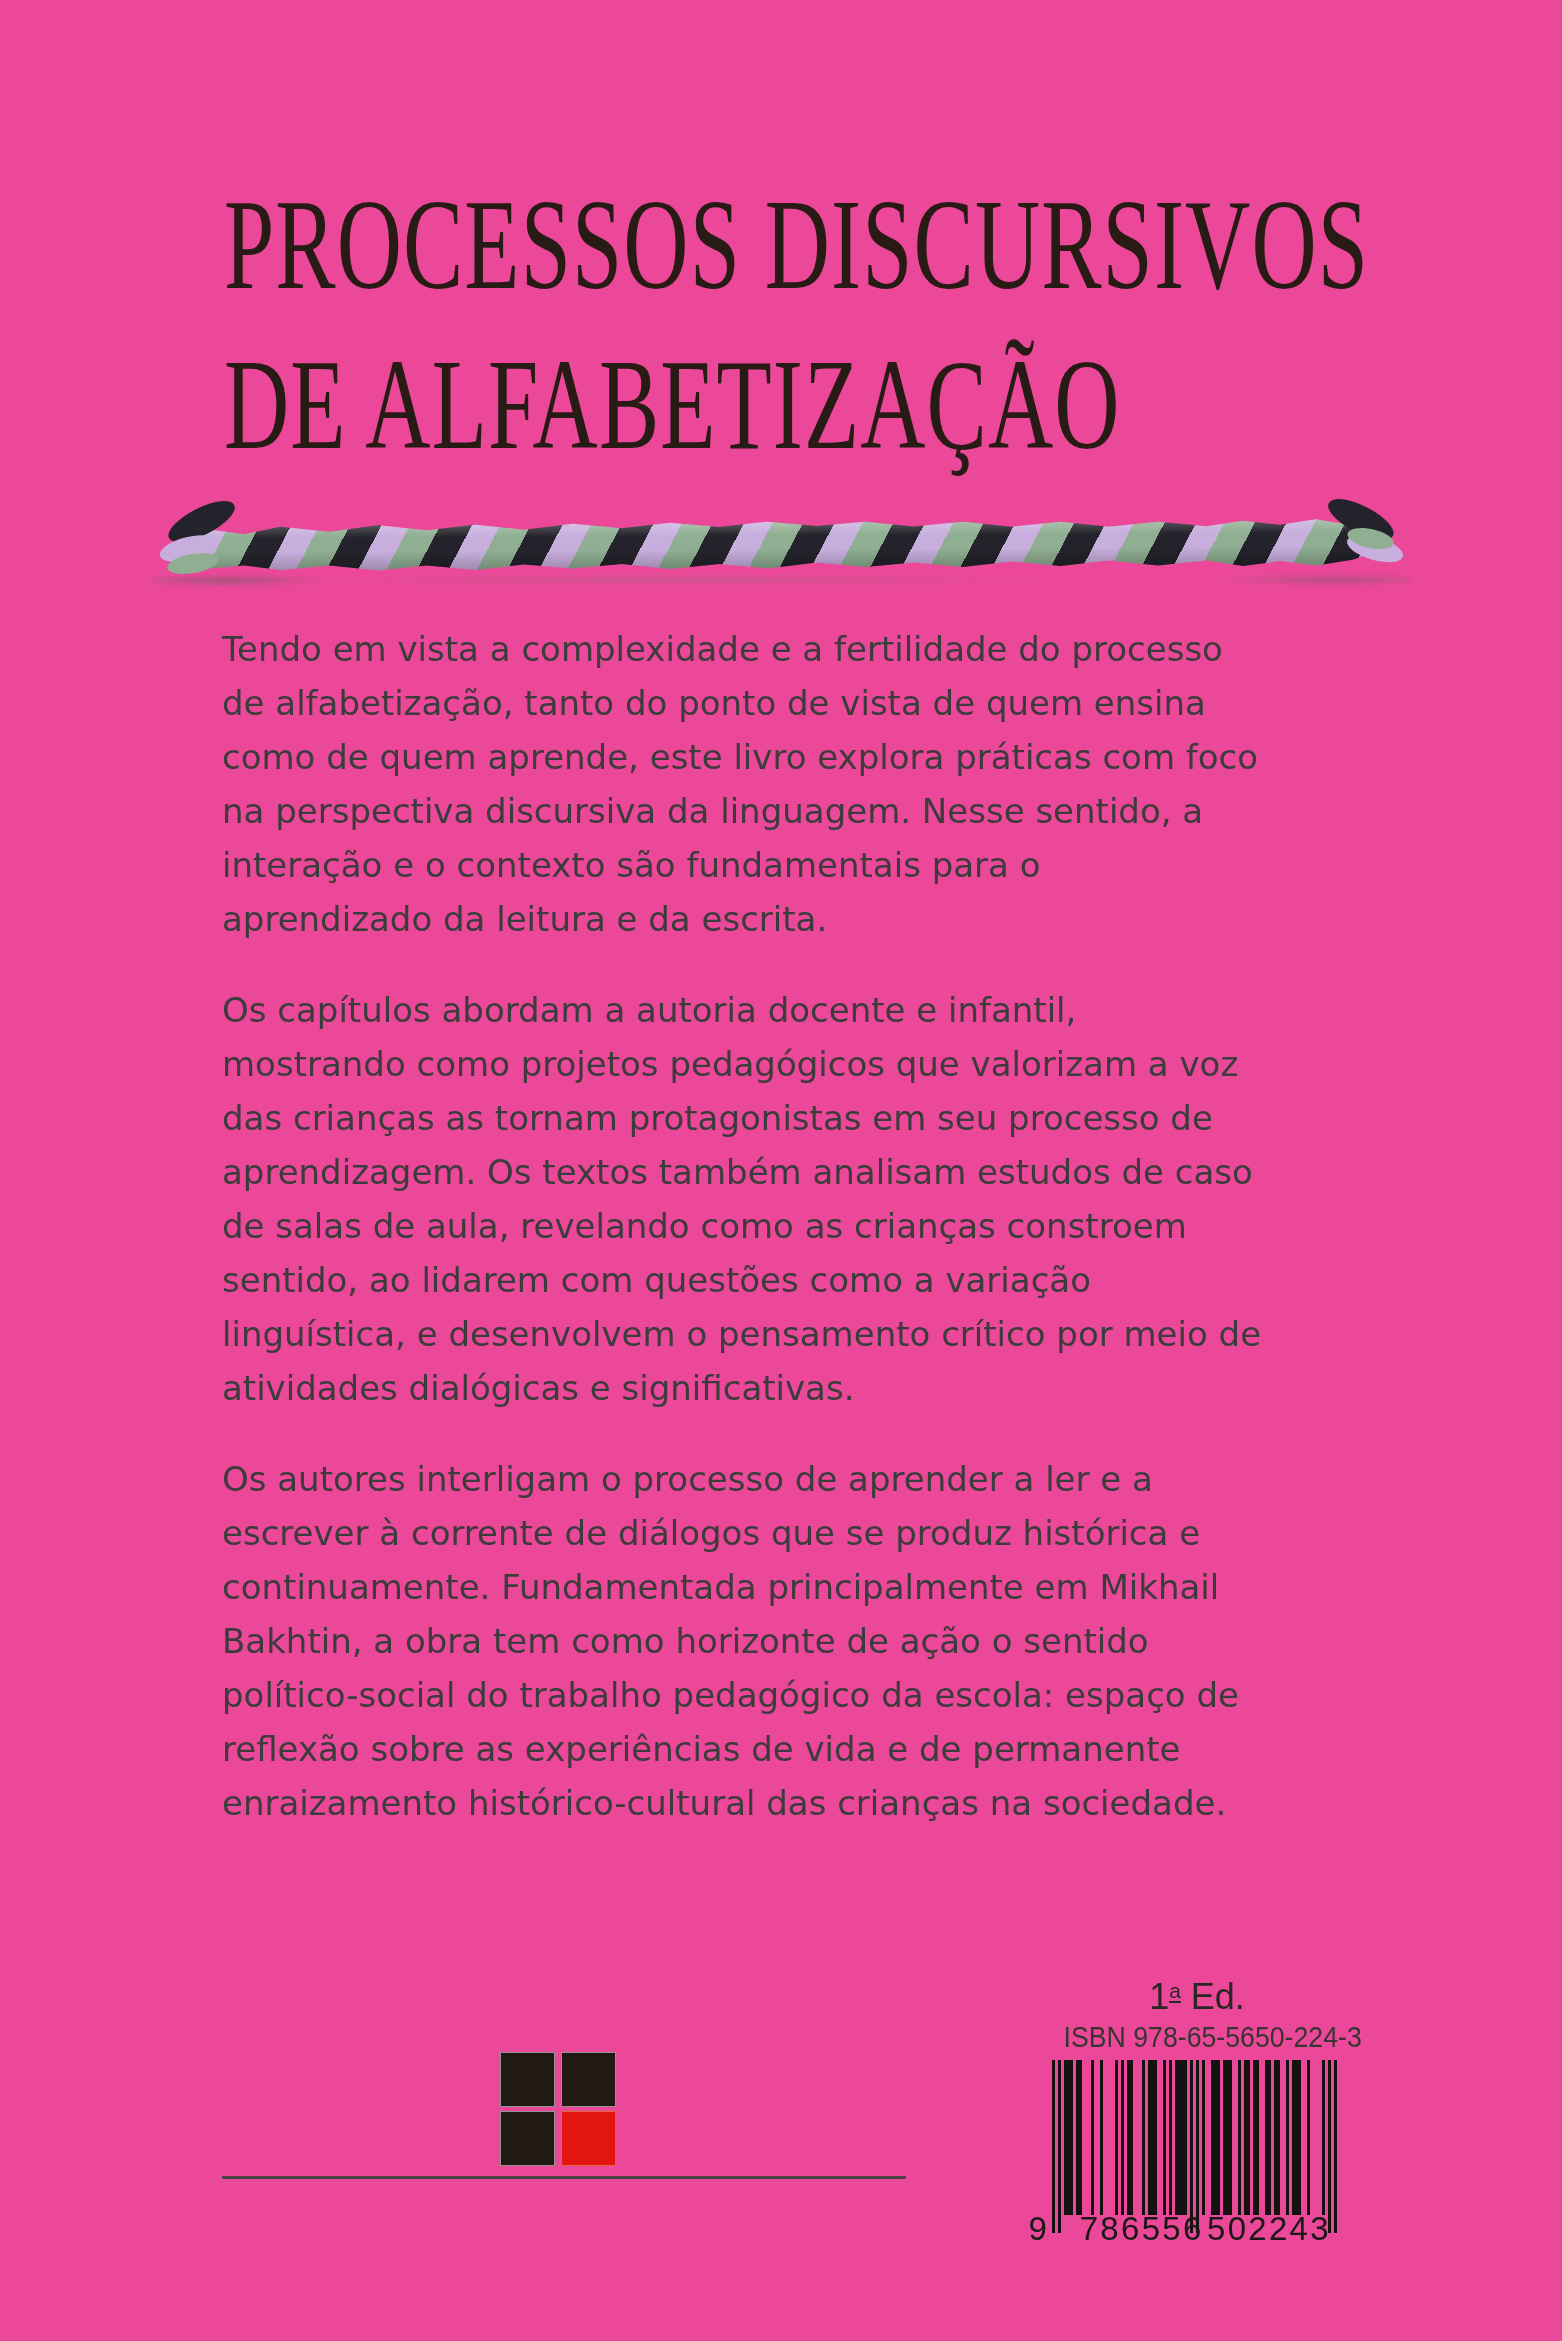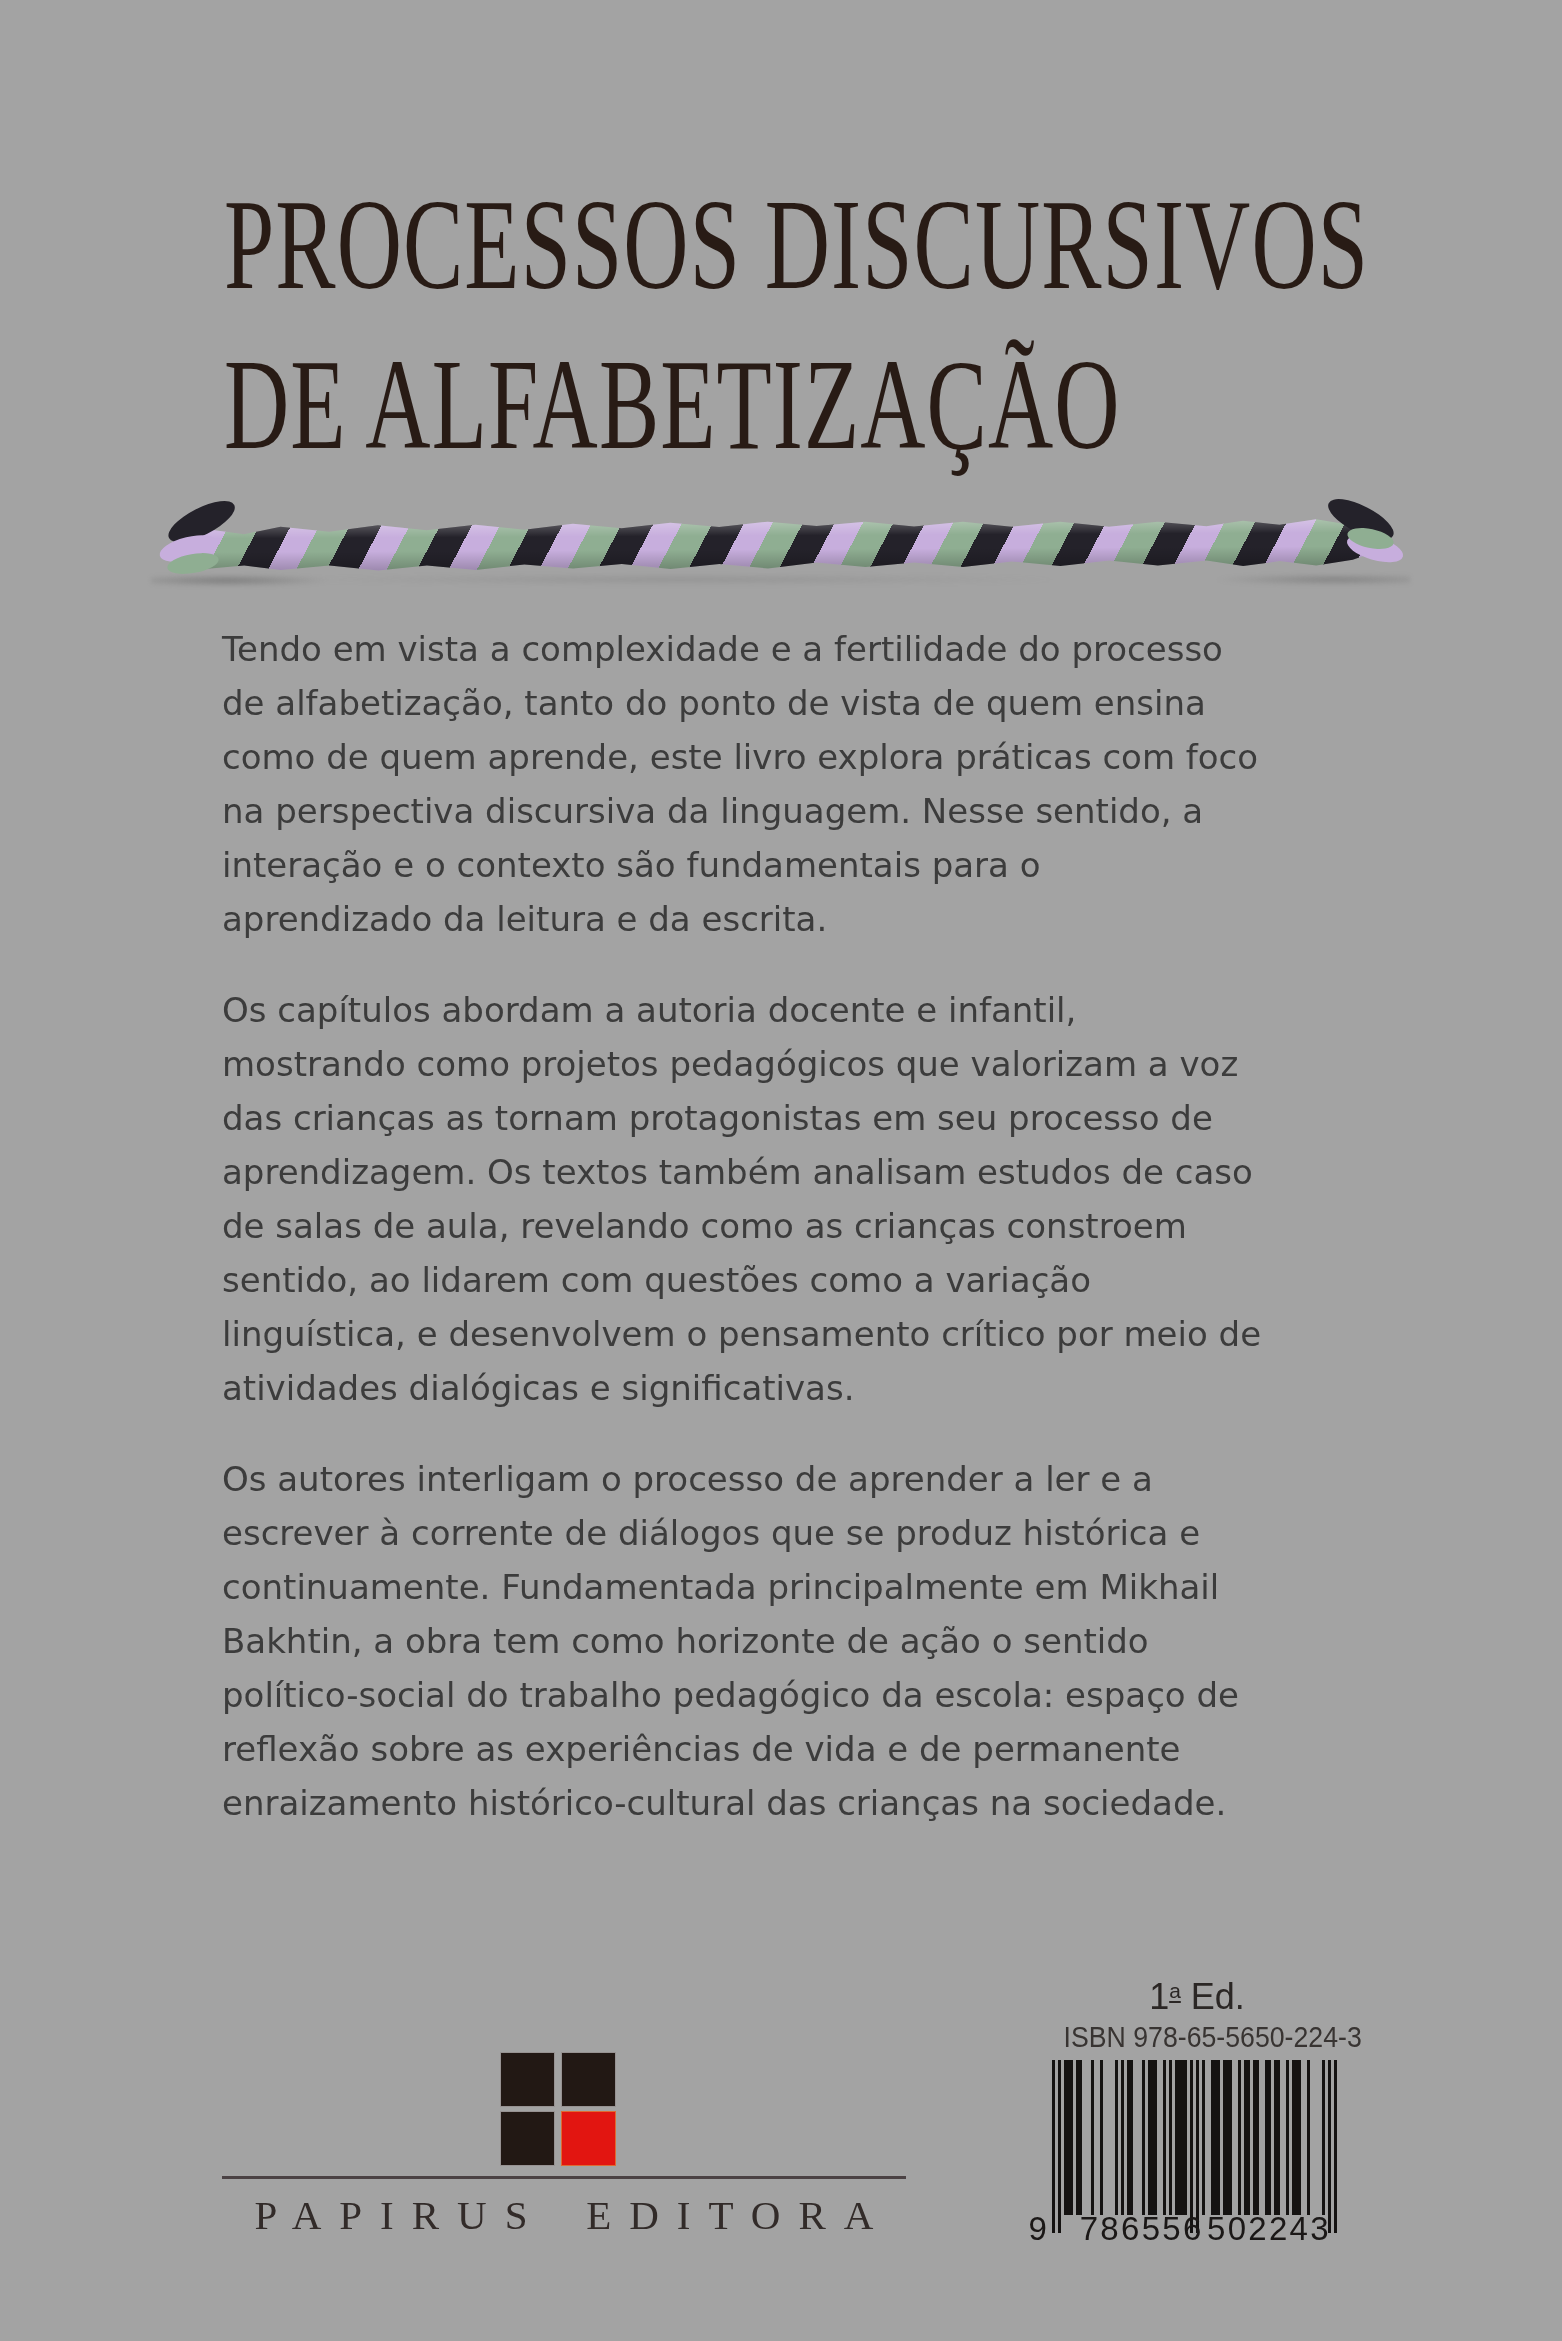--- a/index.html
+++ b/index.html
@@ -1,20 +1,20 @@
 <!DOCTYPE html>
 <html style="font-size:12.5px"><head>
 <meta charset="utf-8">
 <style>
   html,body{margin:0;padding:0;background:#ffffff;}
   .page{
     position:relative;
     width:1562px;height:2342px;
     margin:0 auto;
-    background:#a3a3a3;
+    background:#ec4899;
     overflow:hidden;
     font-family:"DejaVu Sans", sans-serif;
   }
 
   
   .title{
     position:absolute;left:224px;top:165px;
     font-family:"Liberation Serif", serif;
     font-weight:400;
     font-size:129px;line-height:160px;
@@ -274,16 +274,15 @@
     </div>
   </div>
 
   <div class="logo">
     <div class="sq sq-dark"></div>
     <div class="sq sq-dark"></div>
     <div class="sq sq-dark"></div>
     <div class="sq sq-red"></div>
   </div>
   <div class="logo-rule"></div>
-  <div class="publisher">PAPIRUS EDITORA</div>
 
 </div>
 
 
 </body></html>

